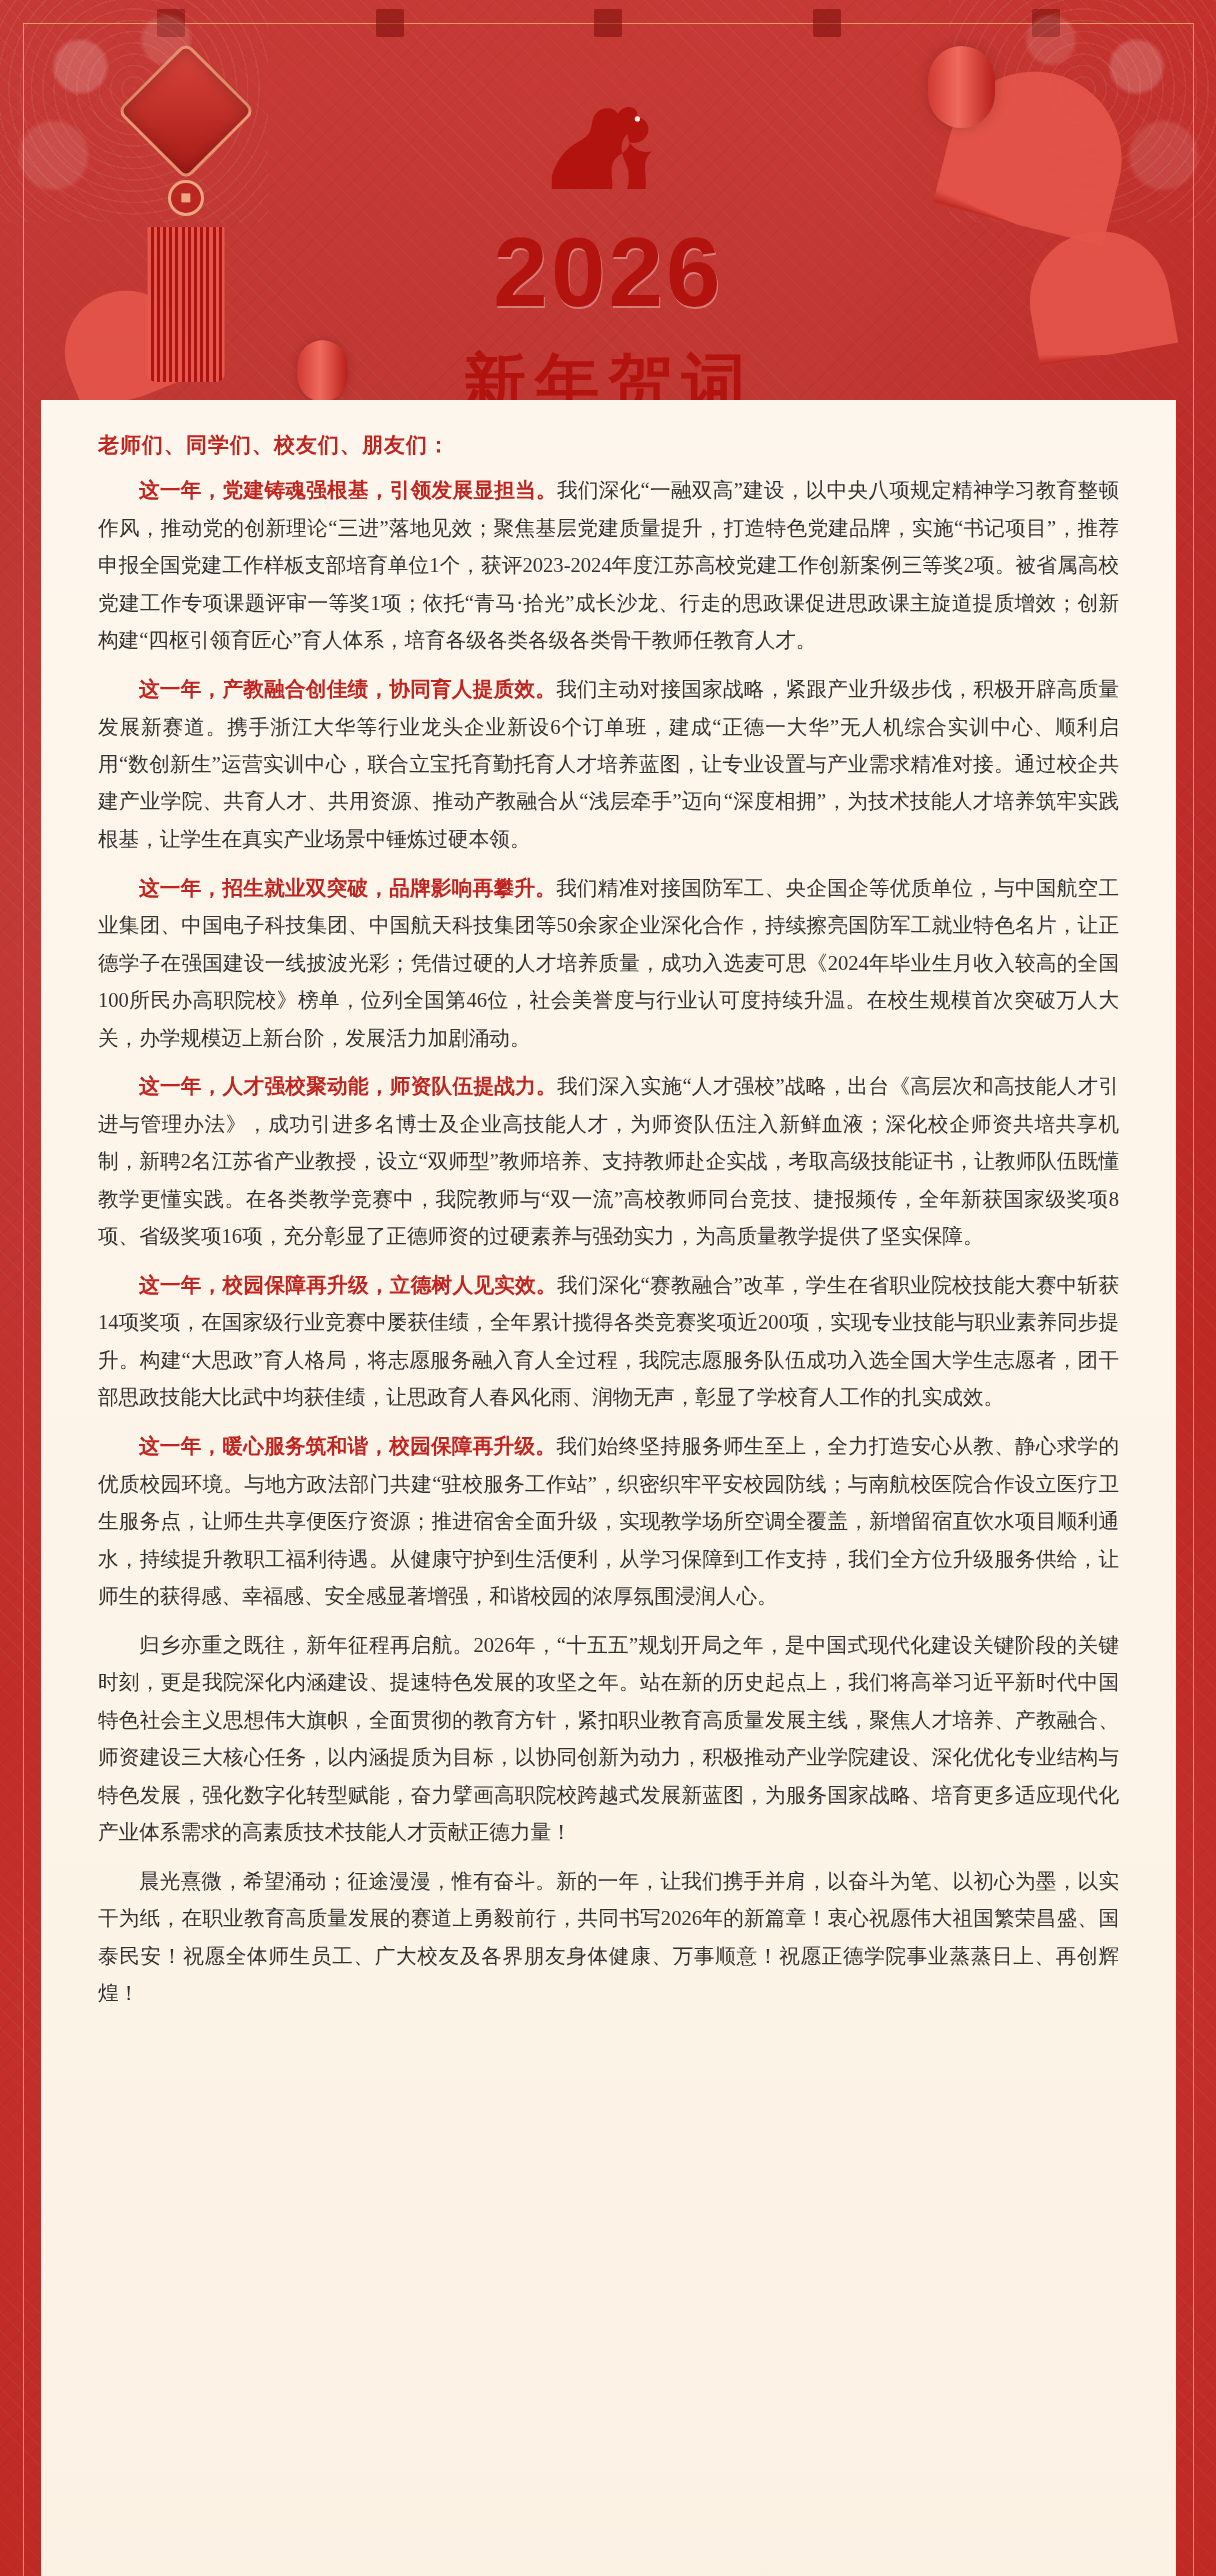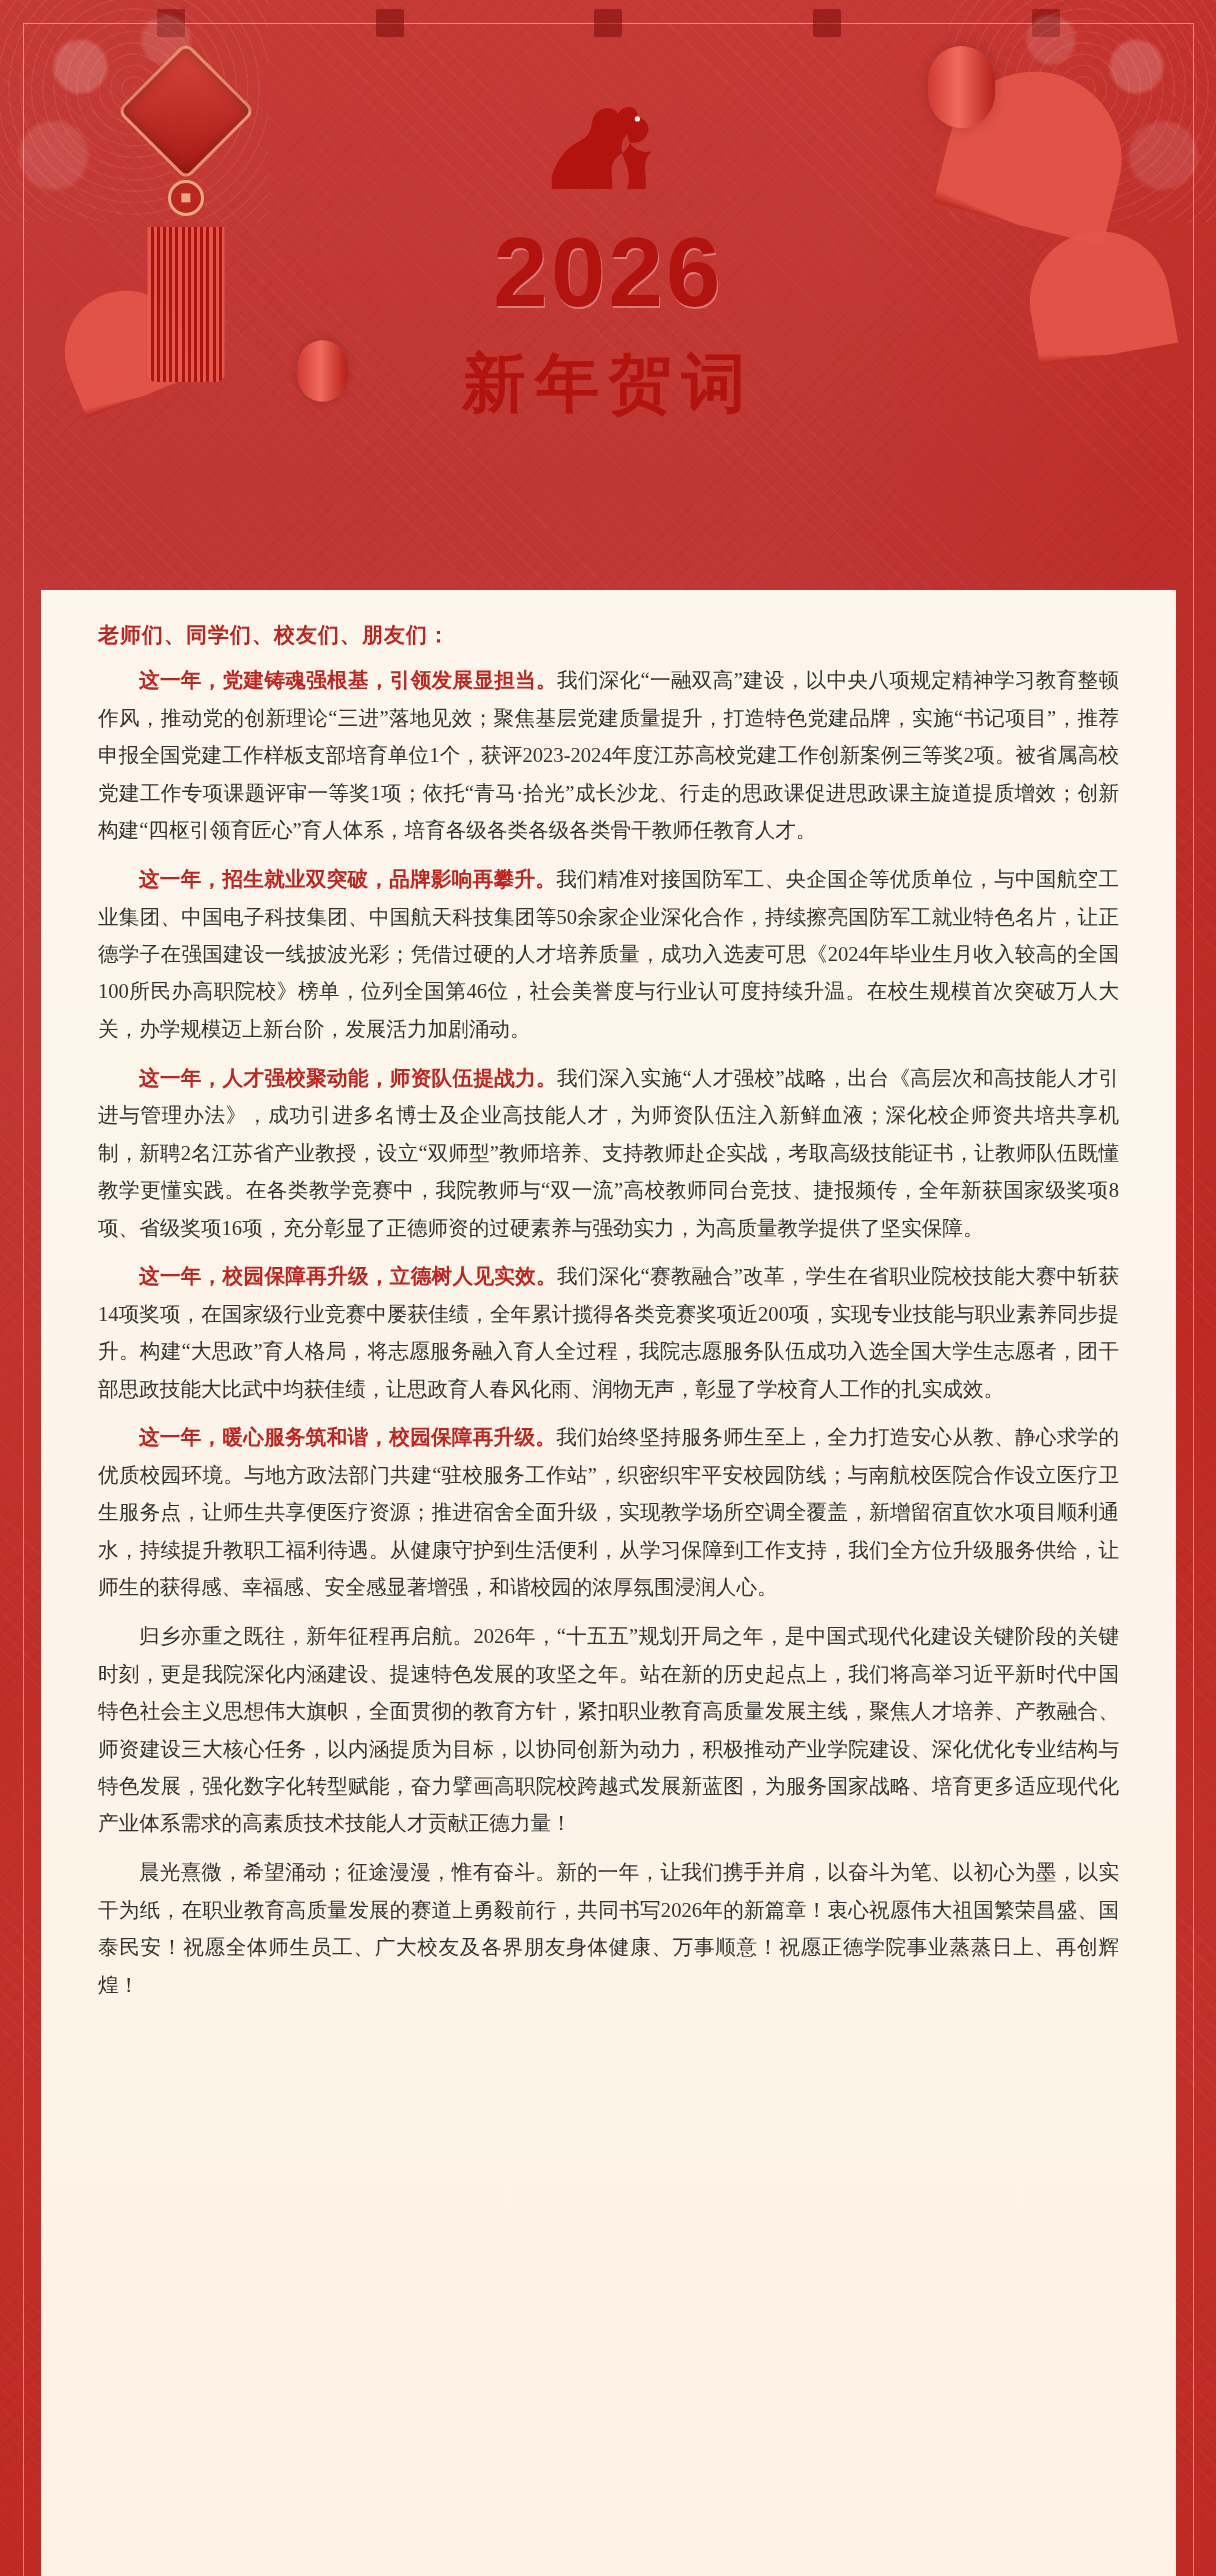--- a/index.html
+++ b/index.html
@@ -34,21 +34,21 @@
   .gold-line {
     position: absolute;
     left: 23px; right: 23px; top: 23px; bottom: 23px;
     border: 1.5px solid rgba(245, 205, 120, 0.65);
     pointer-events: none;
   }
 
   
   .top-deco {
     position: relative;
-    height: 590px;
+    height: 400px;
   }
   .corner-cloud {
     position: absolute;
     width: 268px; height: 222px;
     background:
       radial-gradient(circle at 30% 30%, rgba(255,255,255,0.20) 0 10%, rgba(255,255,255,0) 12%),
       radial-gradient(circle at 62% 18%, rgba(255,255,255,0.14) 0 9%, rgba(255,255,255,0) 11%),
       radial-gradient(circle at 20% 70%, rgba(255,255,255,0.12) 0 12%, rgba(255,255,255,0) 14%),
       repeating-radial-gradient(circle at 50% 40%, rgba(255,255,255,0.07) 0 1.5px, rgba(255,255,255,0) 1.5px 11.3px);
     opacity: .9;
@@ -238,20 +238,23 @@
   </div>
 
   <div class="paper">
 
     <h2 class="salutation">老师们、同学们、校友们、朋友们：</h2>
 
     <p class="para">
       <span class="lead">这一年，党建铸魂强根基，引领发展显担当。</span><span>我们深化“一融双高”建设，以中央八项规定精神学习教育整顿作风，推动党的创新理论“三进”落地见效；聚焦基层党建质量提升，打造特色党建品牌，实施“书记项目”，推荐申报全国党建工作样板支部培育单位1个，获评2023-2024年度江苏高校党建工作创新案例三等奖2项。被省属高校党建工作专项课题评审一等奖1项；依托“青马·拾光”成长沙龙、行走的思政课促进思政课主旋道提质增效；创新构建“四枢引领育匠心”育人体系，培育各级各类各级各类骨干教师任教育人才。</span>
     </p>
     <p class="para">
+      <span class="lead">这一年，产教融合创佳绩，协同育人提质效。</span><span>我们主动对接国家战略，紧跟产业升级步伐，积极开辟高质量发展新赛道。携手浙江大华等行业龙头企业新设6个订单班，建成“正德一大华”无人机综合实训中心、顺利启用“数创新生”运营实训中心，联合立宝托育勤托育人才培养蓝图，让专业设置与产业需求精准对接。通过校企共建产业学院、共育人才、共用资源、推动产教融合从“浅层牵手”迈向“深度相拥”，为技术技能人才培养筑牢实践根基，让学生在真实产业场景中锤炼过硬本领。</span>
+    </p>
+    <p class="para">
       <span class="lead">这一年，招生就业双突破，品牌影响再攀升。</span><span>我们精准对接国防军工、央企国企等优质单位，与中国航空工业集团、中国电子科技集团、中国航天科技集团等50余家企业深化合作，持续擦亮国防军工就业特色名片，让正德学子在强国建设一线披波光彩；凭借过硬的人才培养质量，成功入选麦可思《2024年毕业生月收入较高的全国100所民办高职院校》榜单，位列全国第46位，社会美誉度与行业认可度持续升温。在校生规模首次突破万人大关，办学规模迈上新台阶，发展活力加剧涌动。</span>
     </p>
     <p class="para">
       <span class="lead">这一年，人才强校聚动能，师资队伍提战力。</span><span>我们深入实施“人才强校”战略，出台《高层次和高技能人才引进与管理办法》，成功引进多名博士及企业高技能人才，为师资队伍注入新鲜血液；深化校企师资共培共享机制，新聘2名江苏省产业教授，设立“双师型”教师培养、支持教师赴企实战，考取高级技能证书，让教师队伍既懂教学更懂实践。在各类教学竞赛中，我院教师与“双一流”高校教师同台竞技、捷报频传，全年新获国家级奖项8项、省级奖项16项，充分彰显了正德师资的过硬素养与强劲实力，为高质量教学提供了坚实保障。</span>
     </p>
     <p class="para">
       <span class="lead">这一年，校园保障再升级，立德树人见实效。</span><span>我们深化“赛教融合”改革，学生在省职业院校技能大赛中斩获14项奖项，在国家级行业竞赛中屡获佳绩，全年累计揽得各类竞赛奖项近200项，实现专业技能与职业素养同步提升。构建“大思政”育人格局，将志愿服务融入育人全过程，我院志愿服务队伍成功入选全国大学生志愿者，团干部思政技能大比武中均获佳绩，让思政育人春风化雨、润物无声，彰显了学校育人工作的扎实成效。</span>
     </p>
     <p class="para">
       <span class="lead">这一年，暖心服务筑和谐，校园保障再升级。</span><span>我们始终坚持服务师生至上，全力打造安心从教、静心求学的优质校园环境。与地方政法部门共建“驻校服务工作站”，织密织牢平安校园防线；与南航校医院合作设立医疗卫生服务点，让师生共享便医疗资源；推进宿舍全面升级，实现教学场所空调全覆盖，新增留宿直饮水项目顺利通水，持续提升教职工福利待遇。从健康守护到生活便利，从学习保障到工作支持，我们全方位升级服务供给，让师生的获得感、幸福感、安全感显著增强，和谐校园的浓厚氛围浸润人心。</span>

